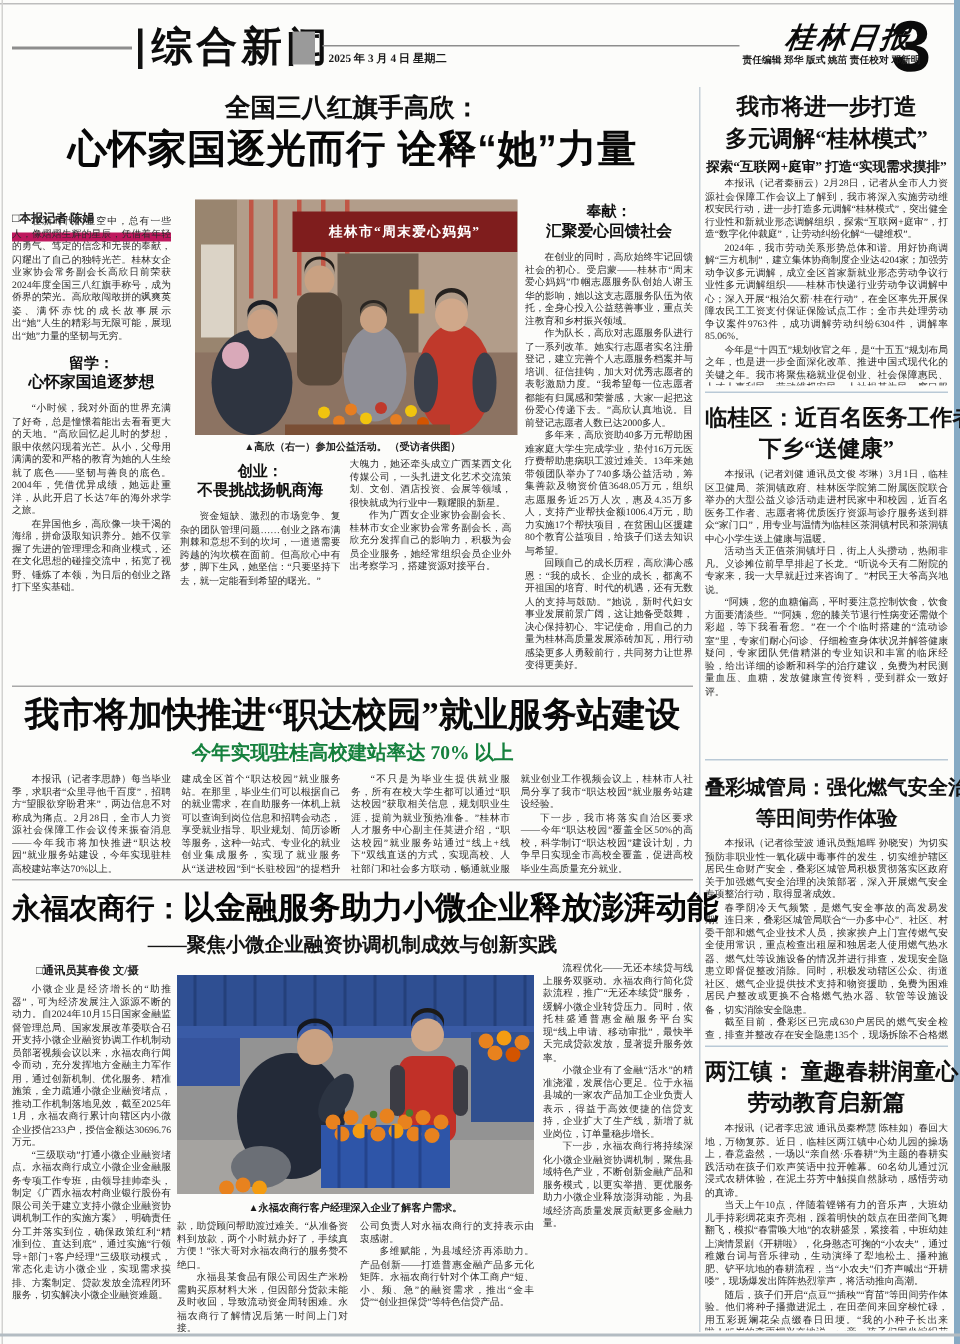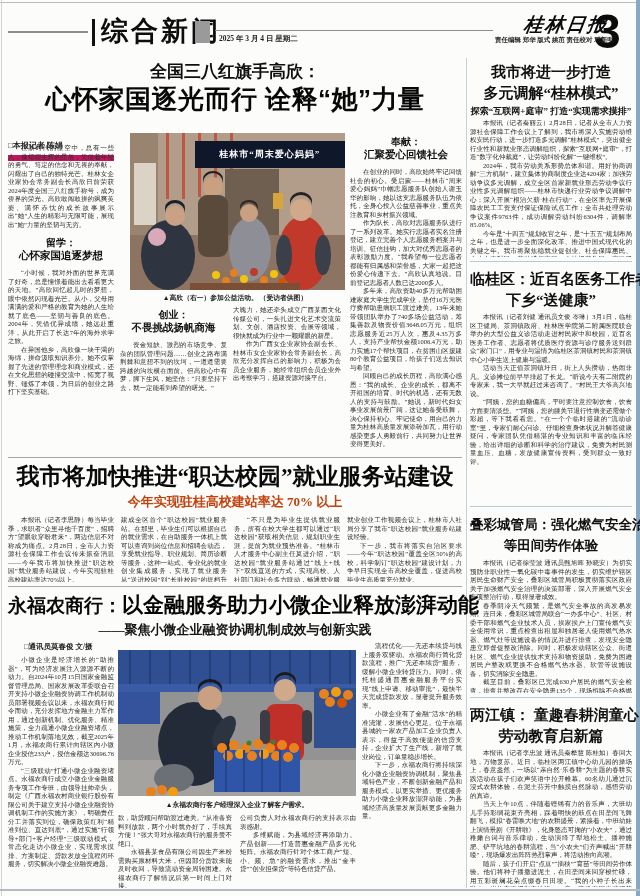--- a/index.html
+++ b/index.html
@@ -85,21 +85,21 @@
       <circle cx="104" cy="140" r="4" fill="#e67e22"></circle>
         <circle cx="114" cy="146" r="4" fill="#f1c40f"></circle>
       <circle cx="124" cy="139" r="4" fill="#c0392b"></circle>
         <circle cx="134" cy="147" r="4" fill="#e67e22"></circle>
       <circle cx="144" cy="141" r="4" fill="#f1c40f"></circle>
         <circle cx="96" cy="148" r="4" fill="#e67e22"></circle>
       <circle cx="152" cy="149" r="4" fill="#d35400"></circle>
         <circle cx="86" cy="142" r="4" fill="#f1c40f"></circle>
       <rect x="60" y="150" width="110" height="7" fill="#7a4f35"></rect>
     </svg>
-    <div class="bannertext" style="left:30%;top:5%;width:70%;height:17%;background:#0f172a;display:flex;align-items:center;justify-content:center;">桂林市“周末爱心妈妈”</div>
+    <div class="bannertext" style="left:30%;top:5%;width:70%;height:17%;background:#7f1d1d;display:flex;align-items:center;justify-content:center;">桂林市“周末爱心妈妈”</div>
   </div>
   <div class="abs caption" style="left:122px;top:293px;width:226px;">▲高欣（右一）参加公益活动。 （受访者供图）</div>
 
   <div class="abs bt" style="left:8px;top:144px;width:106px;height:300px;">
     <p>在新时代的星空中，总有一些人，像熠熠生辉的星辰，凭借着年轻的勇气、笃定的信念和无畏的奉献，闪耀出了自己的独特光芒。桂林女企业家协会常务副会长高欣日前荣获2024年度全国三八红旗手称号，成为侨界的荣光。高欣敢闯敢拼的飒爽英姿、满怀赤忱的成长故事展示出“她”人生的精彩与无限可能，展现出“她”力量的坚韧与无穷。</p>
     <div class="subhead" style="margin:7px 0 6px;">
       <div class="l1">留学：</div>
       <div class="l2">心怀家国追逐梦想</div>
     </div>
     <div>
@@ -133,21 +133,21 @@
     <div>
         <p>在创业的同时，高欣始终牢记回馈社会的初心。受启蒙——桂林市“周末爱心妈妈”巾帼志愿服务队创始人谢玉华的影响，她以这支志愿服务队伍为依托，全身心投入公益慈善事业，重点关注教育和乡村振兴领域。</p>
         <p>作为队长，高欣对志愿服务队进行了一系列改革。她实行志愿者实名注册登记，建立完善个人志愿服务档案并与培训、征信挂钩，加大对优秀志愿者的表彰激励力度。“我希望每一位志愿者都能有归属感和荣誉感，大家一起把这份爱心传递下去。”高欣认真地说。目前登记志愿者人数已达2000多人。</p>
         <p>多年来，高欣资助40多万元帮助困难家庭大学生完成学业，垫付16万元医疗费帮助患病职工渡过难关。13年来她带领团队举办了740多场公益活动，筹集善款及物资价值3648.05万元，组织志愿服务近25万人次，惠及4.35万多人，支持产业帮扶金额1006.4万元，助力实施17个帮扶项目，在贫困山区援建80个教育公益项目，给孩子们送去知识与希望。</p>
         <p>回顾自己的成长历程，高欣满心感恩：“我的成长、企业的成长，都离不开祖国的培育、时代的机遇，还有无数人的支持与鼓励。”她说，新时代妇女事业发展前景广阔，这让她备受鼓舞，决心保持初心、牢记使命，用自己的力量为桂林高质量发展添砖加瓦，用行动感染更多人勇毅前行，共同努力让世界变得更美好。</p>
       </div>
   </div>
 
   <div class="abs hline" style="left:8px;top:457px;width:454px;height:1px;background:#a8a8a8;"></div>
   <div class="abs serif ctr nw" style="left:8px;top:461px;width:454px;font-size:23px;font-weight:bold;color:#0a0a0a;">我市将加快推进“职达校园”就业服务站建设</div>
-  <div class="abs serif ctr nw" style="left:8px;top:493px;width:454px;font-size:13px;font-weight:bold;color:#c2410c;">今年实现驻桂高校建站率达 70% 以上</div>
+  <div class="abs serif ctr nw" style="left:8px;top:493px;width:454px;font-size:13px;font-weight:bold;color:#15803d;">今年实现驻桂高校建站率达 70% 以上</div>
   <div class="abs bt" style="left:8px;top:516px;width:106px;height:66px;">
     <div>
         <p>本报讯（记者李思静）每当毕业季，求职者“众里寻他千百度”，招聘方“望眼欲穿盼君来”，两边信息不对称成为痛点。2月28日，全市人力资源社会保障工作会议传来振奋消息——今年我市将加快推进“职达校园”就业服务站建设，今年实现驻桂高校建站率达70%以上。</p>
       </div>
   </div>
   <div class="abs bt cont" style="left:121px;top:516px;width:106px;height:66px;">
     <div class="cont">
         <p>建成全区首个“职达校园”就业服务站。在那里，毕业生们可以根据自己的就业需求，在自助服务一体机上就可以查询到岗位信息和招聘会动态，享受就业指导、职业规划、简历诊断等服务，这种一站式、专业化的就业创业集成服务，实现了就业服务从“送进校园”到“长驻校园”的提档升级。</p>
       </div>
   </div>

